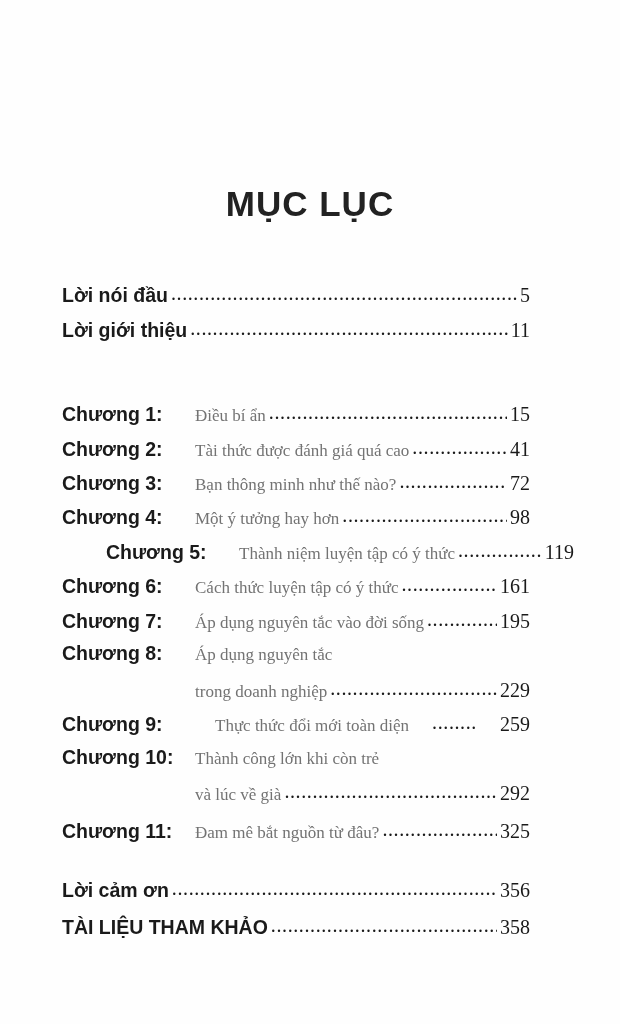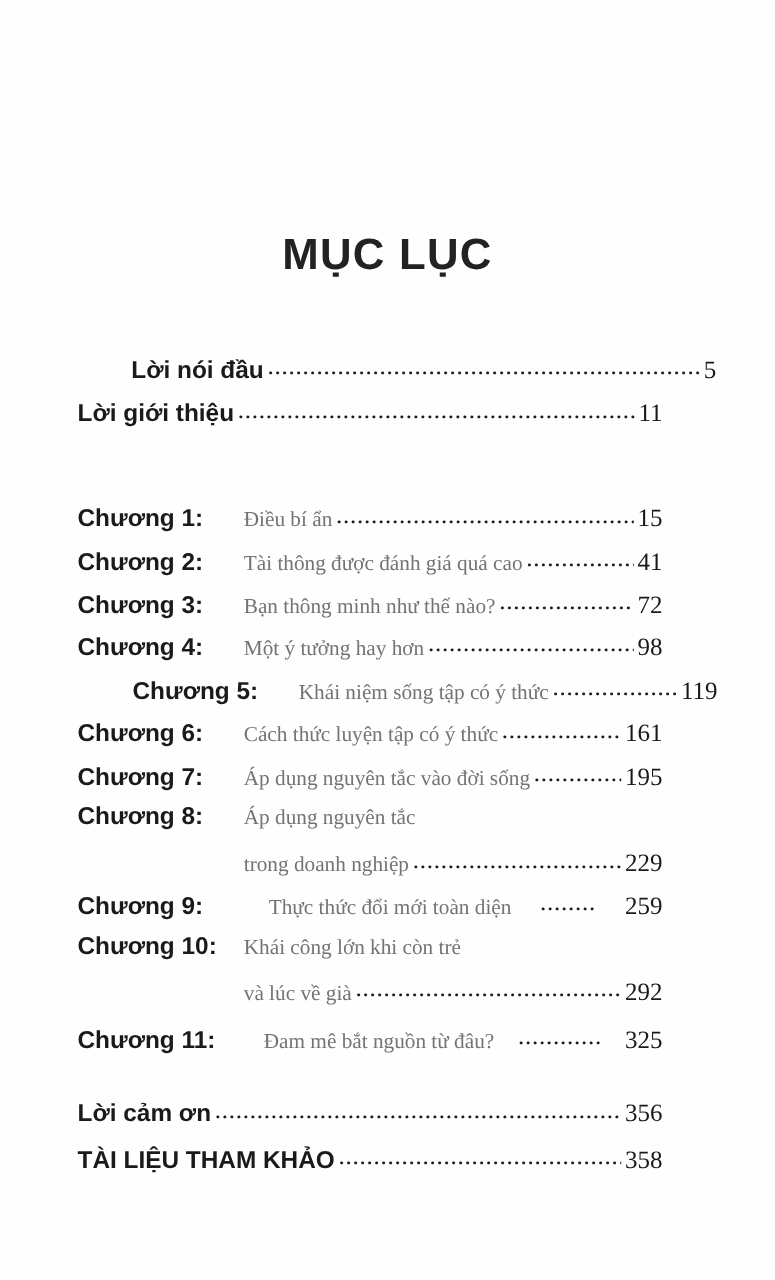--- a/index.html
+++ b/index.html
@@ -88,62 +88,62 @@
       flex: 1 1 auto;
     }
   </style>
 </head>
 <body>
 
 <div class="page">
 
   <div class="title">MỤC LỤC</div>
 
-  <div class="row" style="top:282px;margin-left:43px;">
+  <div class="row" style="top:282px;">
     <span class="label">Lời nói đầu</span>
     <span class="leader"></span>
     <span class="page-num">5</span>
   </div>
   <div class="row" style="top:317px;">
     <span class="label">Lời giới thiệu</span>
     <span class="leader"></span>
     <span class="page-num">11</span>
   </div>
 
   <div class="row" style="top:401px;">
     <span class="label fixed">Chương 1:</span>
     <span class="ctitle">Điều bí ẩn</span>
     <span class="leader"></span>
     <span class="page-num">15</span>
   </div>
 
   <div class="row" style="top:436px;">
     <span class="label fixed">Chương 2:</span>
-    <span class="ctitle">Tài thông được đánh giá quá cao</span>
+    <span class="ctitle">Tài thức được đánh giá quá cao</span>
     <span class="leader"></span>
     <span class="page-num">41</span>
   </div>
 
   <div class="row" style="top:470px;">
     <span class="label fixed">Chương 3:</span>
     <span class="ctitle">Bạn thông minh như thế nào?</span>
     <span class="leader"></span>
     <span class="page-num">72</span>
   </div>
 
   <div class="row" style="top:504px;">
     <span class="label fixed">Chương 4:</span>
     <span class="ctitle">Một ý tưởng hay hơn</span>
     <span class="leader"></span>
     <span class="page-num">98</span>
   </div>
 
   <div class="row" style="top:539px;margin-left:44px;">
     <span class="label fixed">Chương 5:</span>
-    <span class="ctitle">Khái niệm sống tập có ý thức</span>
+    <span class="ctitle">Thành niệm luyện tập có ý thức</span>
     <span class="leader"></span>
     <span class="page-num">119</span>
   </div>
 
   <div class="row" style="top:573px;">
     <span class="label fixed">Chương 6:</span>
     <span class="ctitle">Cách thức luyện tập có ý thức</span>
     <span class="leader"></span>
     <span class="page-num">161</span>
   </div>
@@ -169,31 +169,31 @@
 
   <div class="row" style="top:711px;gap:20px;">
     <span class="label fixed">Chương 9:</span>
     <span class="ctitle">Thực thức đổi mới toàn diện</span>
     <span class="leader"></span>
     <span class="page-num">259</span>
   </div>
 
   <div class="row" style="top:746px;">
     <span class="label fixed">Chương 10:</span>
-    <span class="ctitle">Khái công lớn khi còn trẻ</span>
+    <span class="ctitle">Thành công lớn khi còn trẻ</span>
     <span class="spacer"></span>
   </div>
   <div class="row" style="top:780px;">
     <span class="label fixed"></span>
     <span class="ctitle">và lúc về già</span>
     <span class="leader"></span>
     <span class="page-num">292</span>
   </div>
 
-  <div class="row" style="top:818px;gap:16px;">
+  <div class="row" style="top:818px;">
     <span class="label fixed">Chương 11:</span>
     <span class="ctitle">Đam mê bắt nguồn từ đâu?</span>
     <span class="leader"></span>
     <span class="page-num">325</span>
   </div>
 
   <div class="row" style="top:877px;">
     <span class="label">Lời cảm ơn</span>
     <span class="leader"></span>
     <span class="page-num">356</span>

